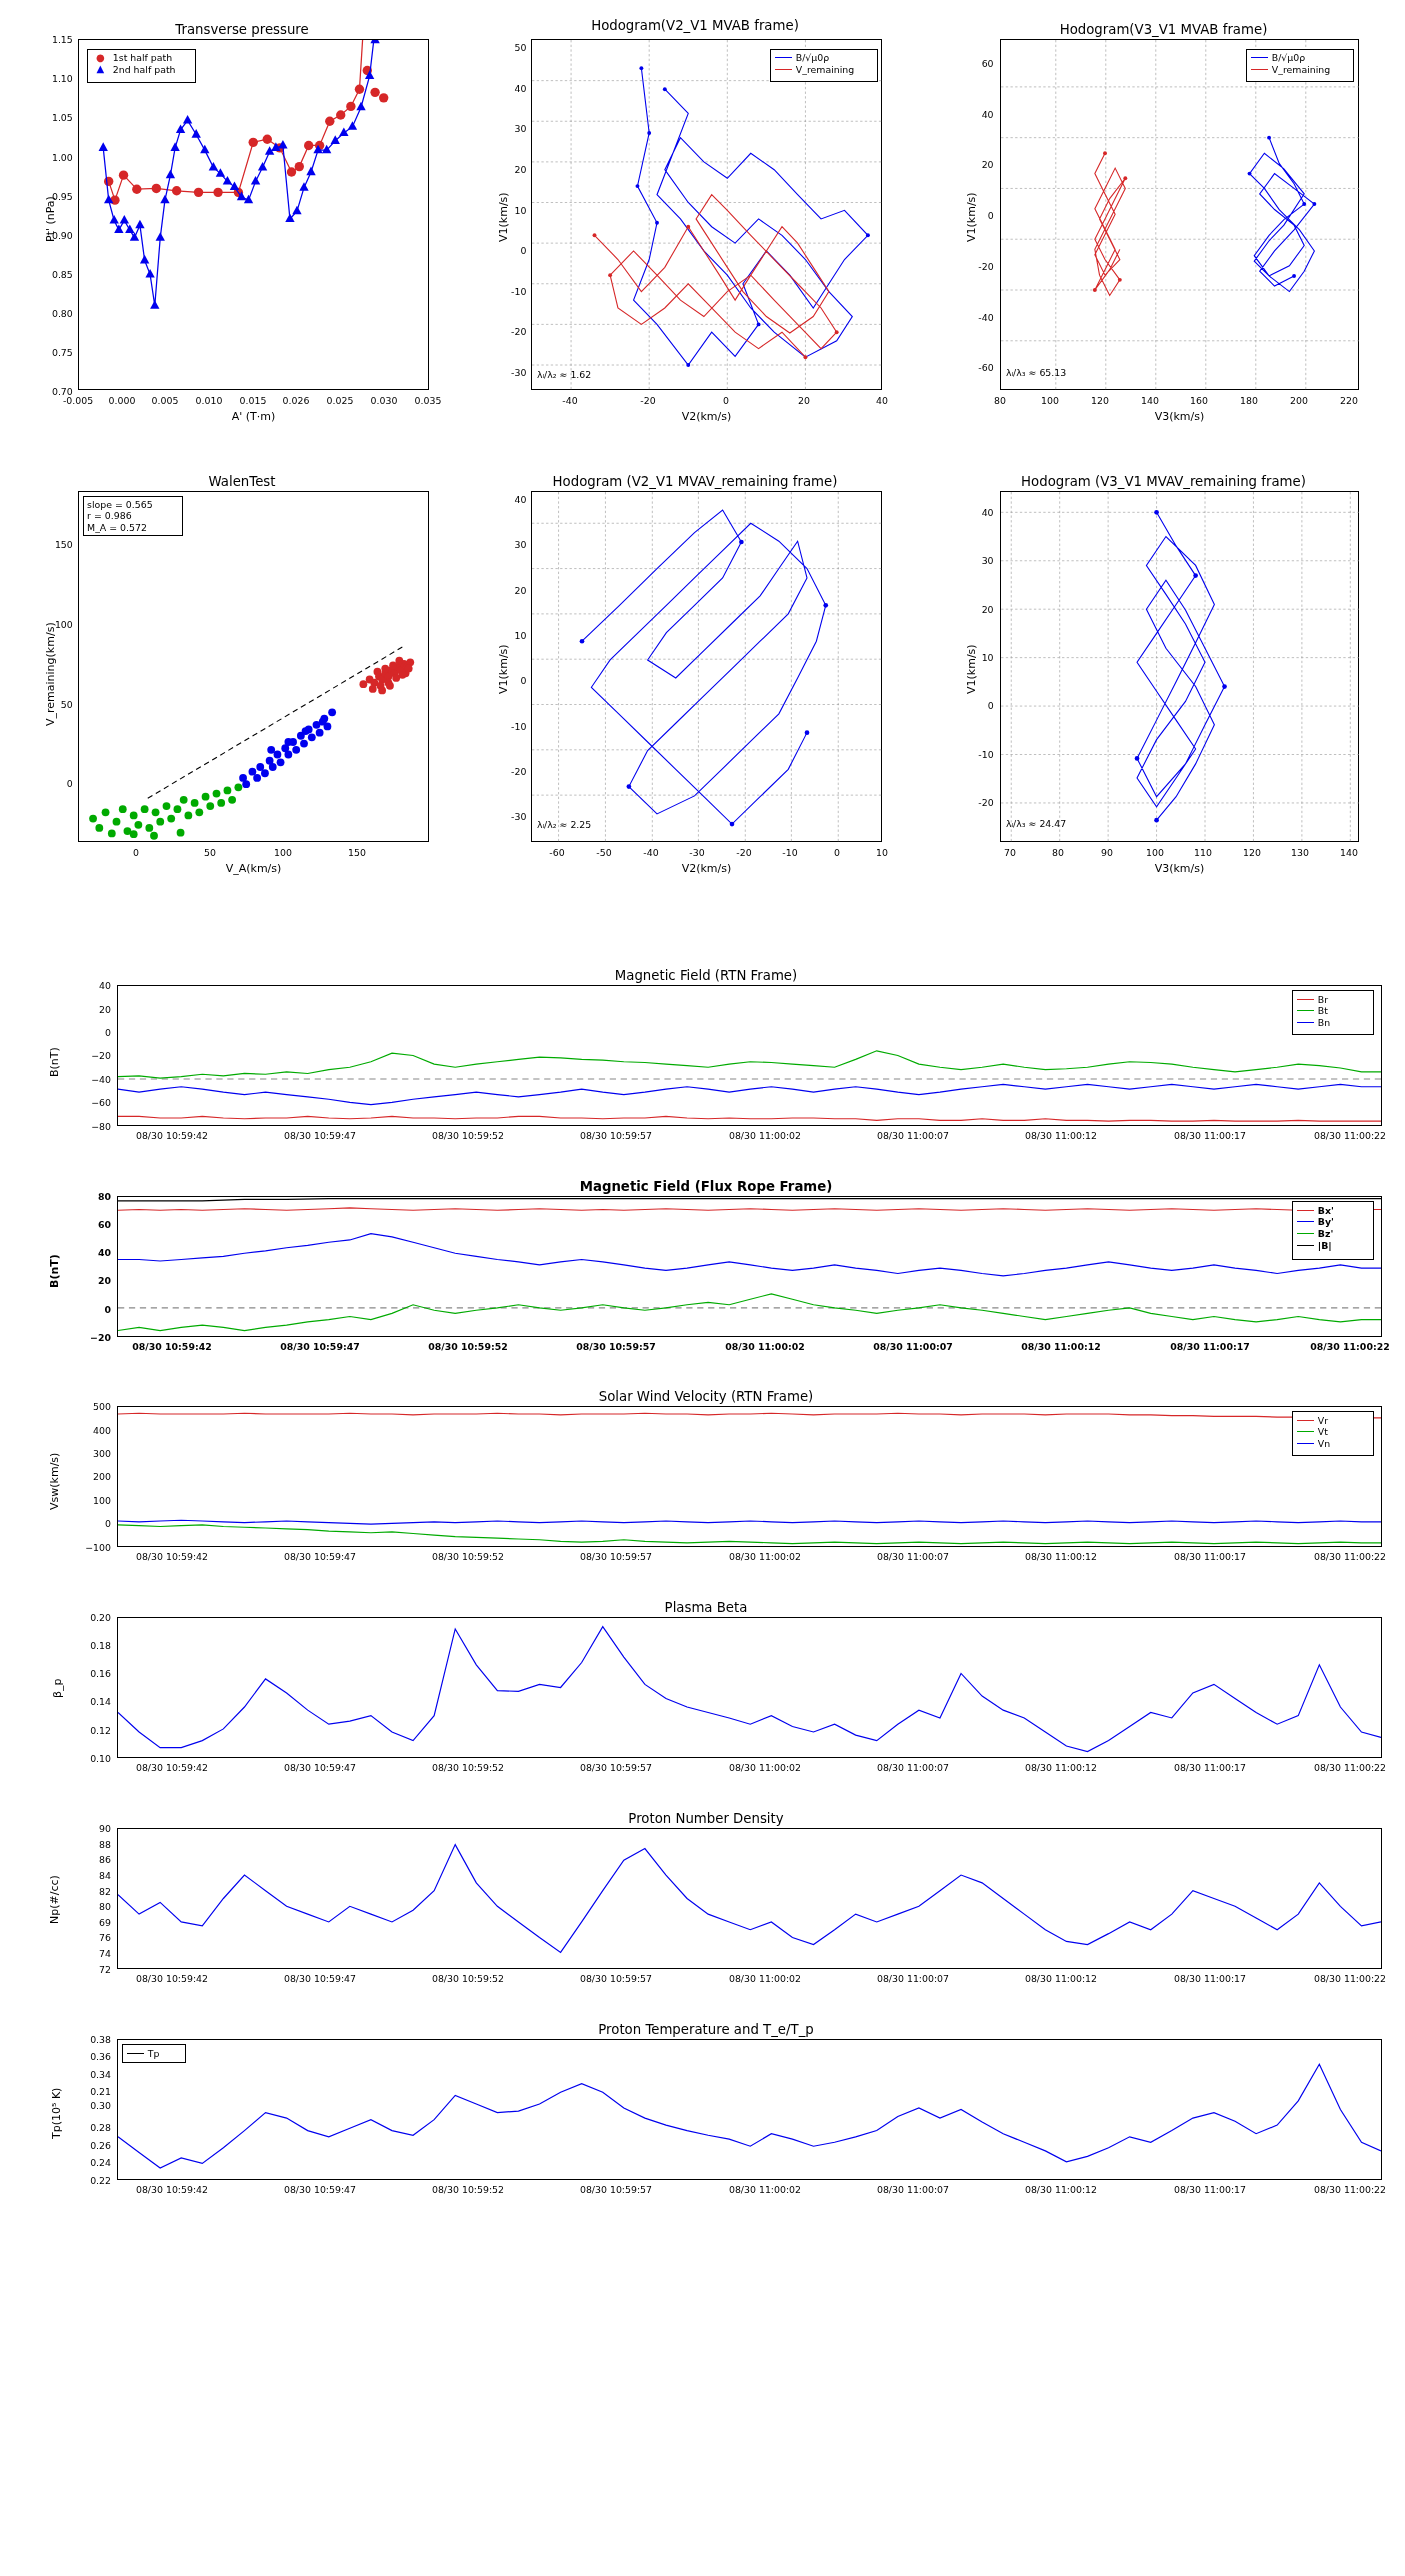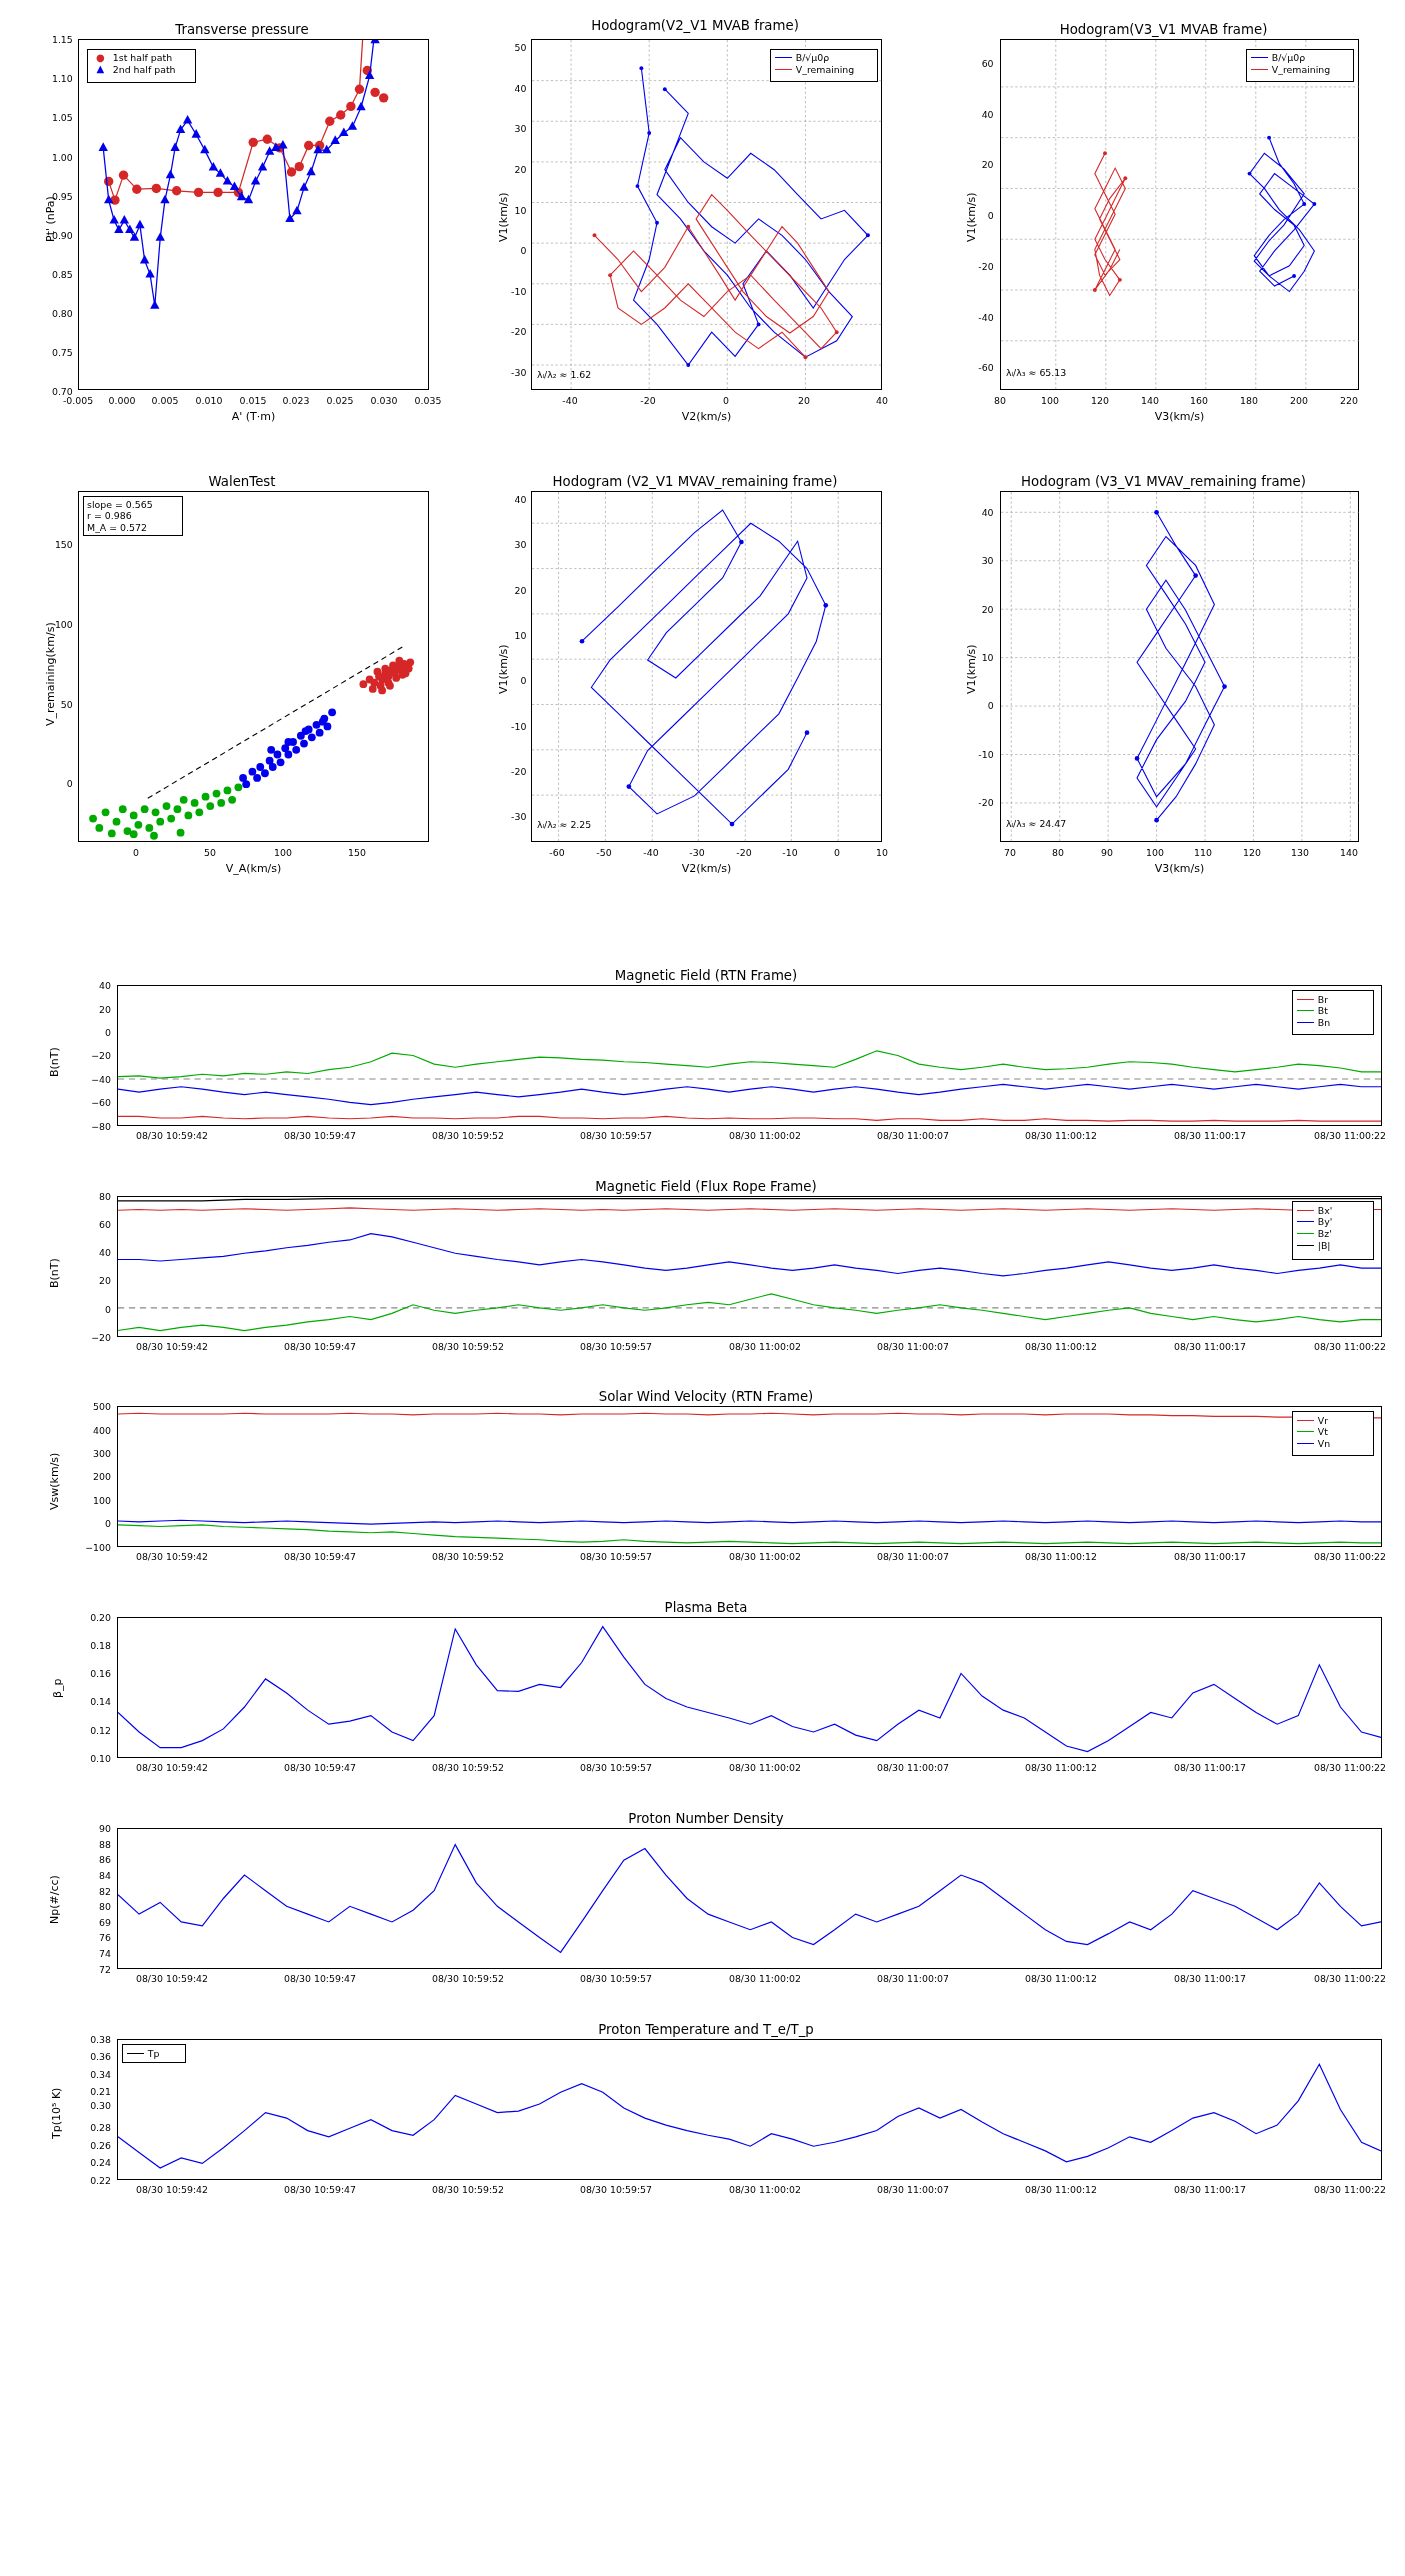--- a/index.html
+++ b/index.html
@@ -126,21 +126,21 @@
     <div class="tick ticky" style="left:7.8px;top:258px;width:34px;">0.85</div>
     <div class="tick ticky" style="left:7.8px;top:297px;width:34px;">0.80</div>
     <div class="tick ticky" style="left:7.8px;top:336px;width:34px;">0.75</div>
     <div class="tick ticky" style="left:7.8px;top:375px;width:34px;">0.70</div>
 
     <div class="tick tickx" style="left:47px;top:379px;">-0.005</div>
     <div class="tick tickx" style="left:91px;top:379px;">0.000</div>
     <div class="tick tickx" style="left:134px;top:379px;">0.005</div>
     <div class="tick tickx" style="left:178px;top:379px;">0.010</div>
     <div class="tick tickx" style="left:222px;top:379px;">0.015</div>
-    <div class="tick tickx" style="left:265px;top:379px;">0.023</div>
+    <div class="tick tickx" style="left:265px;top:379px;">0.026</div>
     <div class="tick tickx" style="left:309px;top:379px;">0.025</div>
     <div class="tick tickx" style="left:353px;top:379px;">0.030</div>
     <div class="tick tickx" style="left:397px;top:379px;">0.035</div>
     <div class="xlabel" style="left:47px;top:394px;width:351px;">A' (T·m)</div>
     <div class="ylabel" style="left:12.5px;top:226px;transform:rotate(-90deg);">Pt' (nPa)</div>
   </div>
 
   <div class="panel" style="left:484px;top:15.6px;width:422px;height:414px;">
     <div class="title" style="top:2px;">Hodogram(V2_V1 MVAB frame)</div>
     <div class="plotbox" style="left:47px;top:23.4px;width:351px;height:351px;">
@@ -527,21 +527,21 @@
     <div class="tick tickx" style="left:289px;top:162px;">08/30 10:59:47</div>
     <div class="tick tickx" style="left:437px;top:162px;">08/30 10:59:52</div>
     <div class="tick tickx" style="left:585px;top:162px;">08/30 10:59:57</div>
     <div class="tick tickx" style="left:734px;top:162px;">08/30 11:00:02</div>
     <div class="tick tickx" style="left:882px;top:162px;">08/30 11:00:07</div>
     <div class="tick tickx" style="left:1030px;top:162px;">08/30 11:00:12</div>
     <div class="tick tickx" style="left:1179px;top:162px;">08/30 11:00:17</div>
     <div class="tick tickx" style="left:1319px;top:162px;">08/30 11:00:22</div>
   </div>
 
-  <div class="panel" style="left:31px;top:1179px;width:1350px;height:203px;">
+  <div class="panel" style="left:31px;top:1179px;width:1350px;height:203px;font-weight:bold;">
     <div class="title" style="top:0px;">Magnetic Field (Flux Rope Frame)</div>
     <div class="plotbox" style="left:86px;top:17px;width:1265px;height:141px;">
       <svg width="1263" height="139" viewBox="0 0 1618 178" preserveAspectRatio="none">
         <line x1="0" y1="142" x2="1618" y2="142" stroke="#888" stroke-width="1.4" stroke-dasharray="8,6"></line>
         <polyline fill="none" stroke="#000000" stroke-width="1.6" points="0,5 54,5 108,5 162,3 216,3 270,2 324,2 378,2 432,2 486,2 540,2 594,2 648,2 702,2 756,2 810,2 864,2 918,2 972,2 1026,2 1080,2 1134,2 1188,2 1242,2 1296,2 1350,2 1404,2 1458,2 1512,2 1566,2 1618,2"></polyline>
         <polyline fill="none" stroke="#d62728" stroke-width="1.5" points="0,17 27,16 54,17 81,16 108,17 135,16 162,15 189,16 216,17 243,16 270,15 297,14 324,15 351,16 378,17 405,16 432,15 459,16 486,17 513,16 540,15 567,16 594,17 621,16 648,17 675,16 702,15 729,16 756,17 783,16 810,15 837,16 864,17 891,16 918,15 945,16 972,17 999,16 1026,15 1053,16 1080,17 1107,16 1134,15 1161,16 1188,17 1215,16 1242,15 1269,16 1296,17 1323,16 1350,15 1377,16 1404,17 1431,16 1458,15 1485,16 1512,17 1539,16 1566,15 1593,16 1618,16"></polyline>
         <polyline fill="none" stroke="#0000ee" stroke-width="1.5" points="0,80 27,80 54,82 81,80 108,78 135,76 162,72 189,69 216,65 243,62 270,58 297,55 324,47 351,51 378,58 405,65 432,72 459,76 486,80 513,83 540,87 567,83 594,80 621,83 648,87 675,91 702,94 729,91 756,87 783,83 810,87 837,91 864,94 891,91 918,87 945,91 972,94 999,98 1026,94 1053,91 1080,94 1107,98 1134,101 1161,98 1188,94 1215,91 1242,87 1269,83 1296,87 1323,91 1350,94 1377,91 1404,87 1431,91 1458,94 1485,98 1512,94 1539,91 1566,87 1593,91 1618,91"></polyline>
         <polyline fill="none" stroke="#00aa00" stroke-width="1.5" points="0,171 27,167 54,171 81,167 108,164 135,167 162,171 189,167 216,164 243,160 270,157 297,153 324,157 351,149 378,138 405,145 432,149 459,145 486,142 513,138 540,142 567,145 594,142 621,138 648,142 675,145 702,142 729,138 756,135 783,138 810,131 837,124 864,131 891,138 918,142 945,145 972,149 999,145 1026,142 1053,138 1080,142 1107,145 1134,149 1161,153 1188,157 1215,153 1242,149 1269,145 1296,142 1323,149 1350,153 1377,157 1404,153 1431,157 1458,160 1485,157 1512,153 1539,157 1566,160 1593,157 1618,157"></polyline>
       </svg>
     </div>

